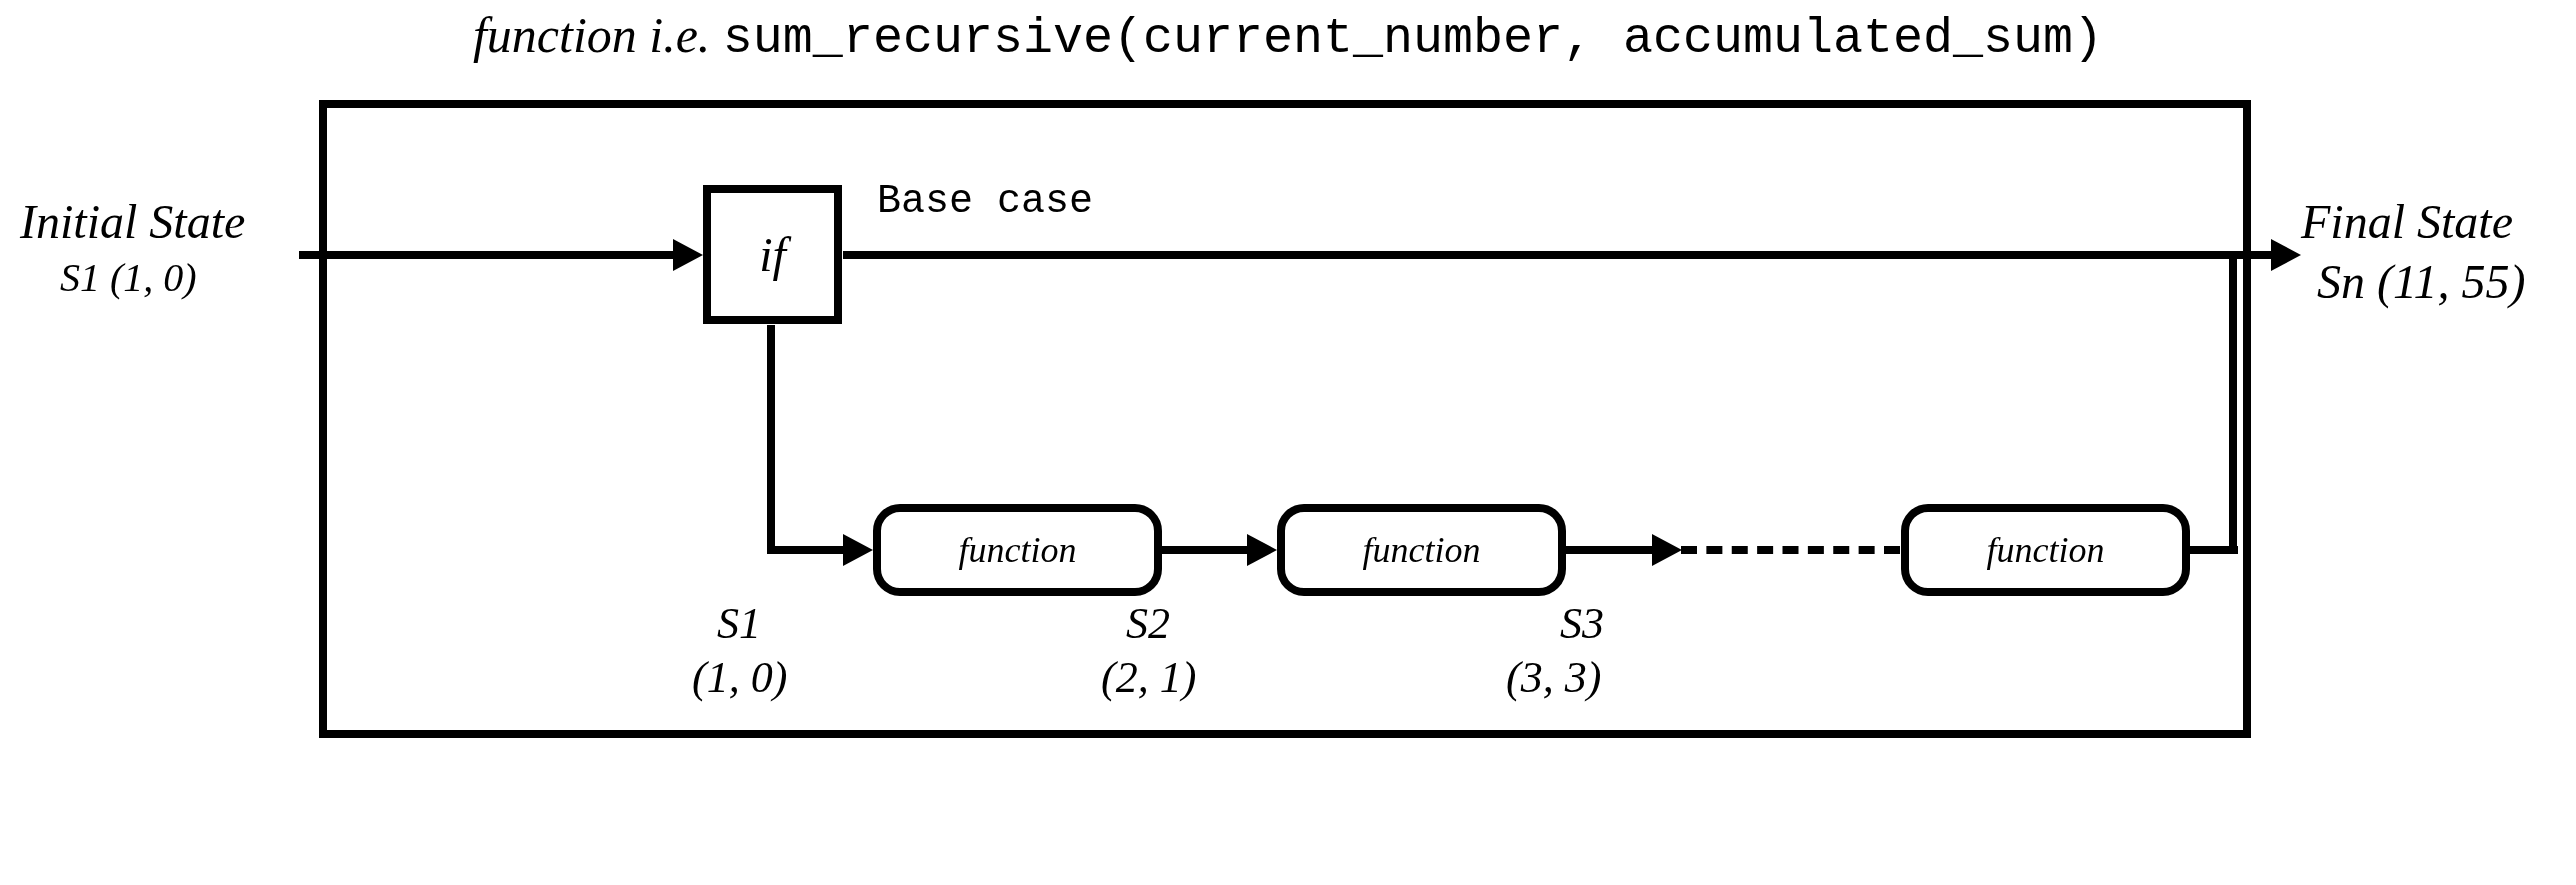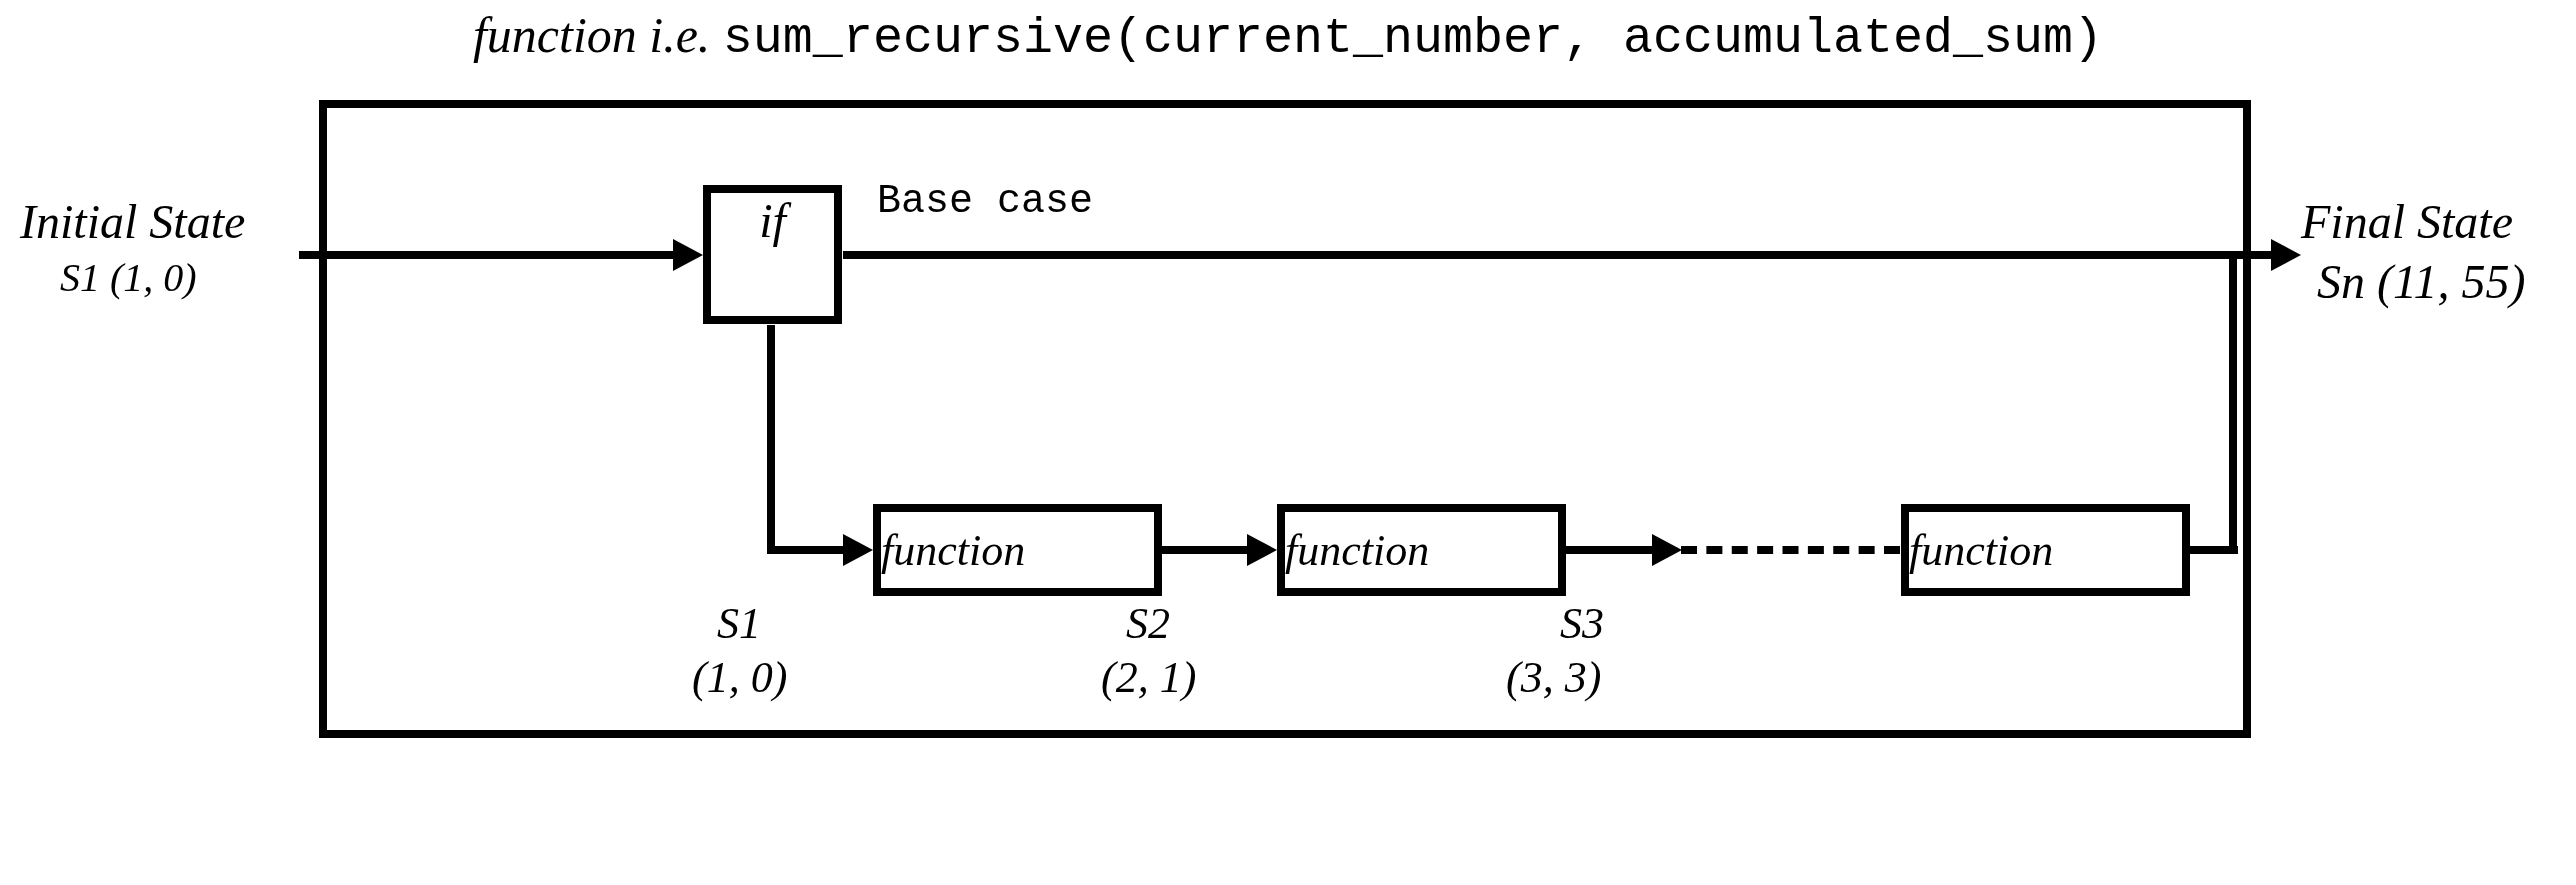--- a/index.html
+++ b/index.html
@@ -42,26 +42,27 @@
   }
   .box-rect {
     position: absolute;
     border: 8px solid #000;
     box-sizing: border-box;
     background: #fff;
   }
   .func-box {
     display: flex;
     align-items: center;
-    justify-content: flex-start;
-    font-size: 44px;
+    justify-content: center;
+    font-size: 36px;
+    border-radius: 27px;
   }
   .if-box {
     display: flex;
-    align-items: flex-start;
+    align-items: center;
     justify-content: center;
     font-size: 48px;
   }
   
   .hline {
     position: absolute;
     height: 8px;
     background: #000;
   }
   .vline {

